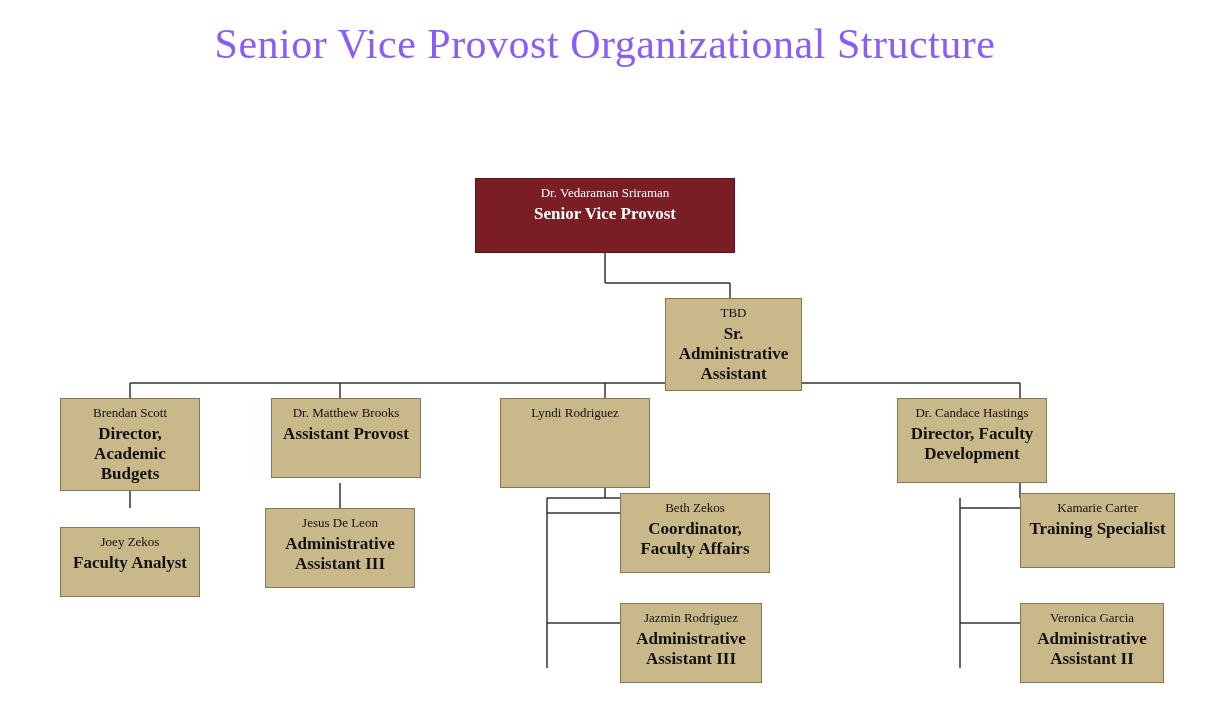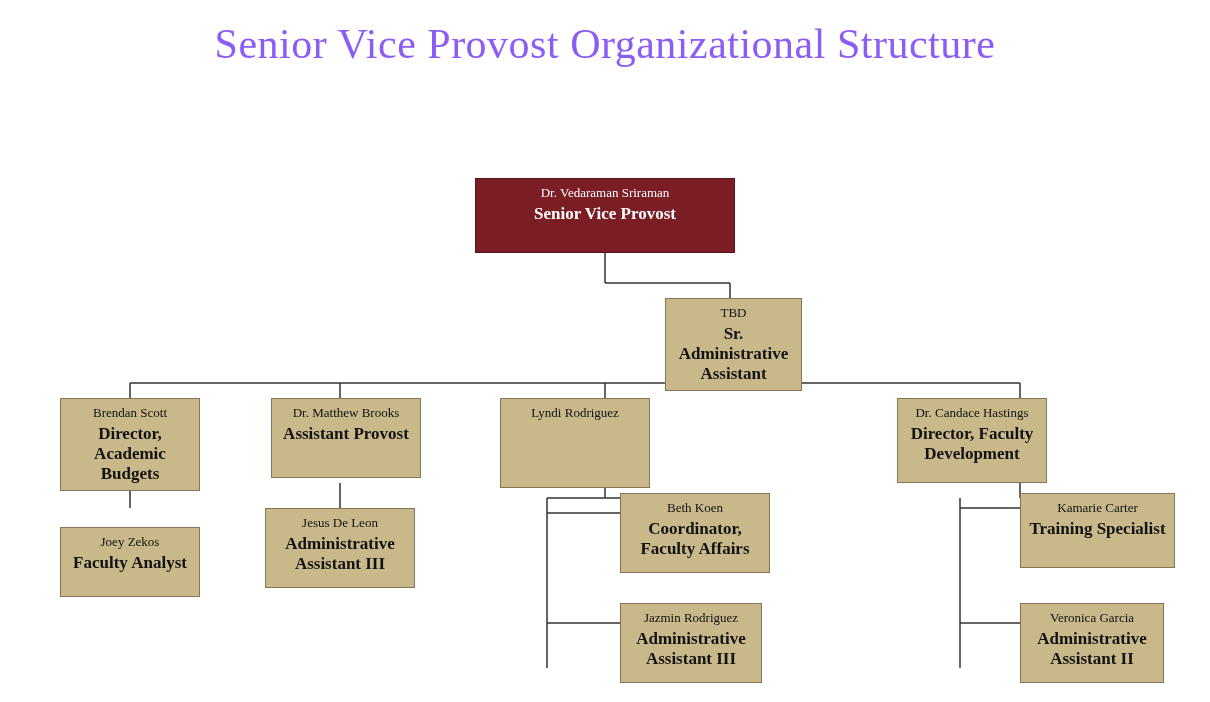--- a/index.html
+++ b/index.html
@@ -137,21 +137,21 @@
   <div class="box" style="left:265px; top:430px; width:150px; min-height:80px;">
     <div class="name">Jesus De Leon</div>
     <div class="title">Administrative Assistant III</div>
   </div>
 
   <div class="box" style="left:500px; top:320px; width:150px; min-height:90px;">
     <div class="name">Lyndi Rodriguez</div>
   </div>
 
   <div class="box" style="left:620px; top:415px; width:150px; min-height:80px;">
-    <div class="name">Beth Koen</div>
+    <div class="name">Beth Zekos</div>
     <div class="title">Coordinator, Faculty Affairs</div>
   </div>
 
   <div class="box" style="left:620px; top:525px; width:142px; min-height:80px;">
     <div class="name">Jazmin Rodriguez</div>
     <div class="title">Administrative Assistant III</div>
   </div>
 
   <div class="box" style="left:897px; top:320px; width:150px; min-height:85px;">
     <div class="name">Dr. Candace Hastings</div>

